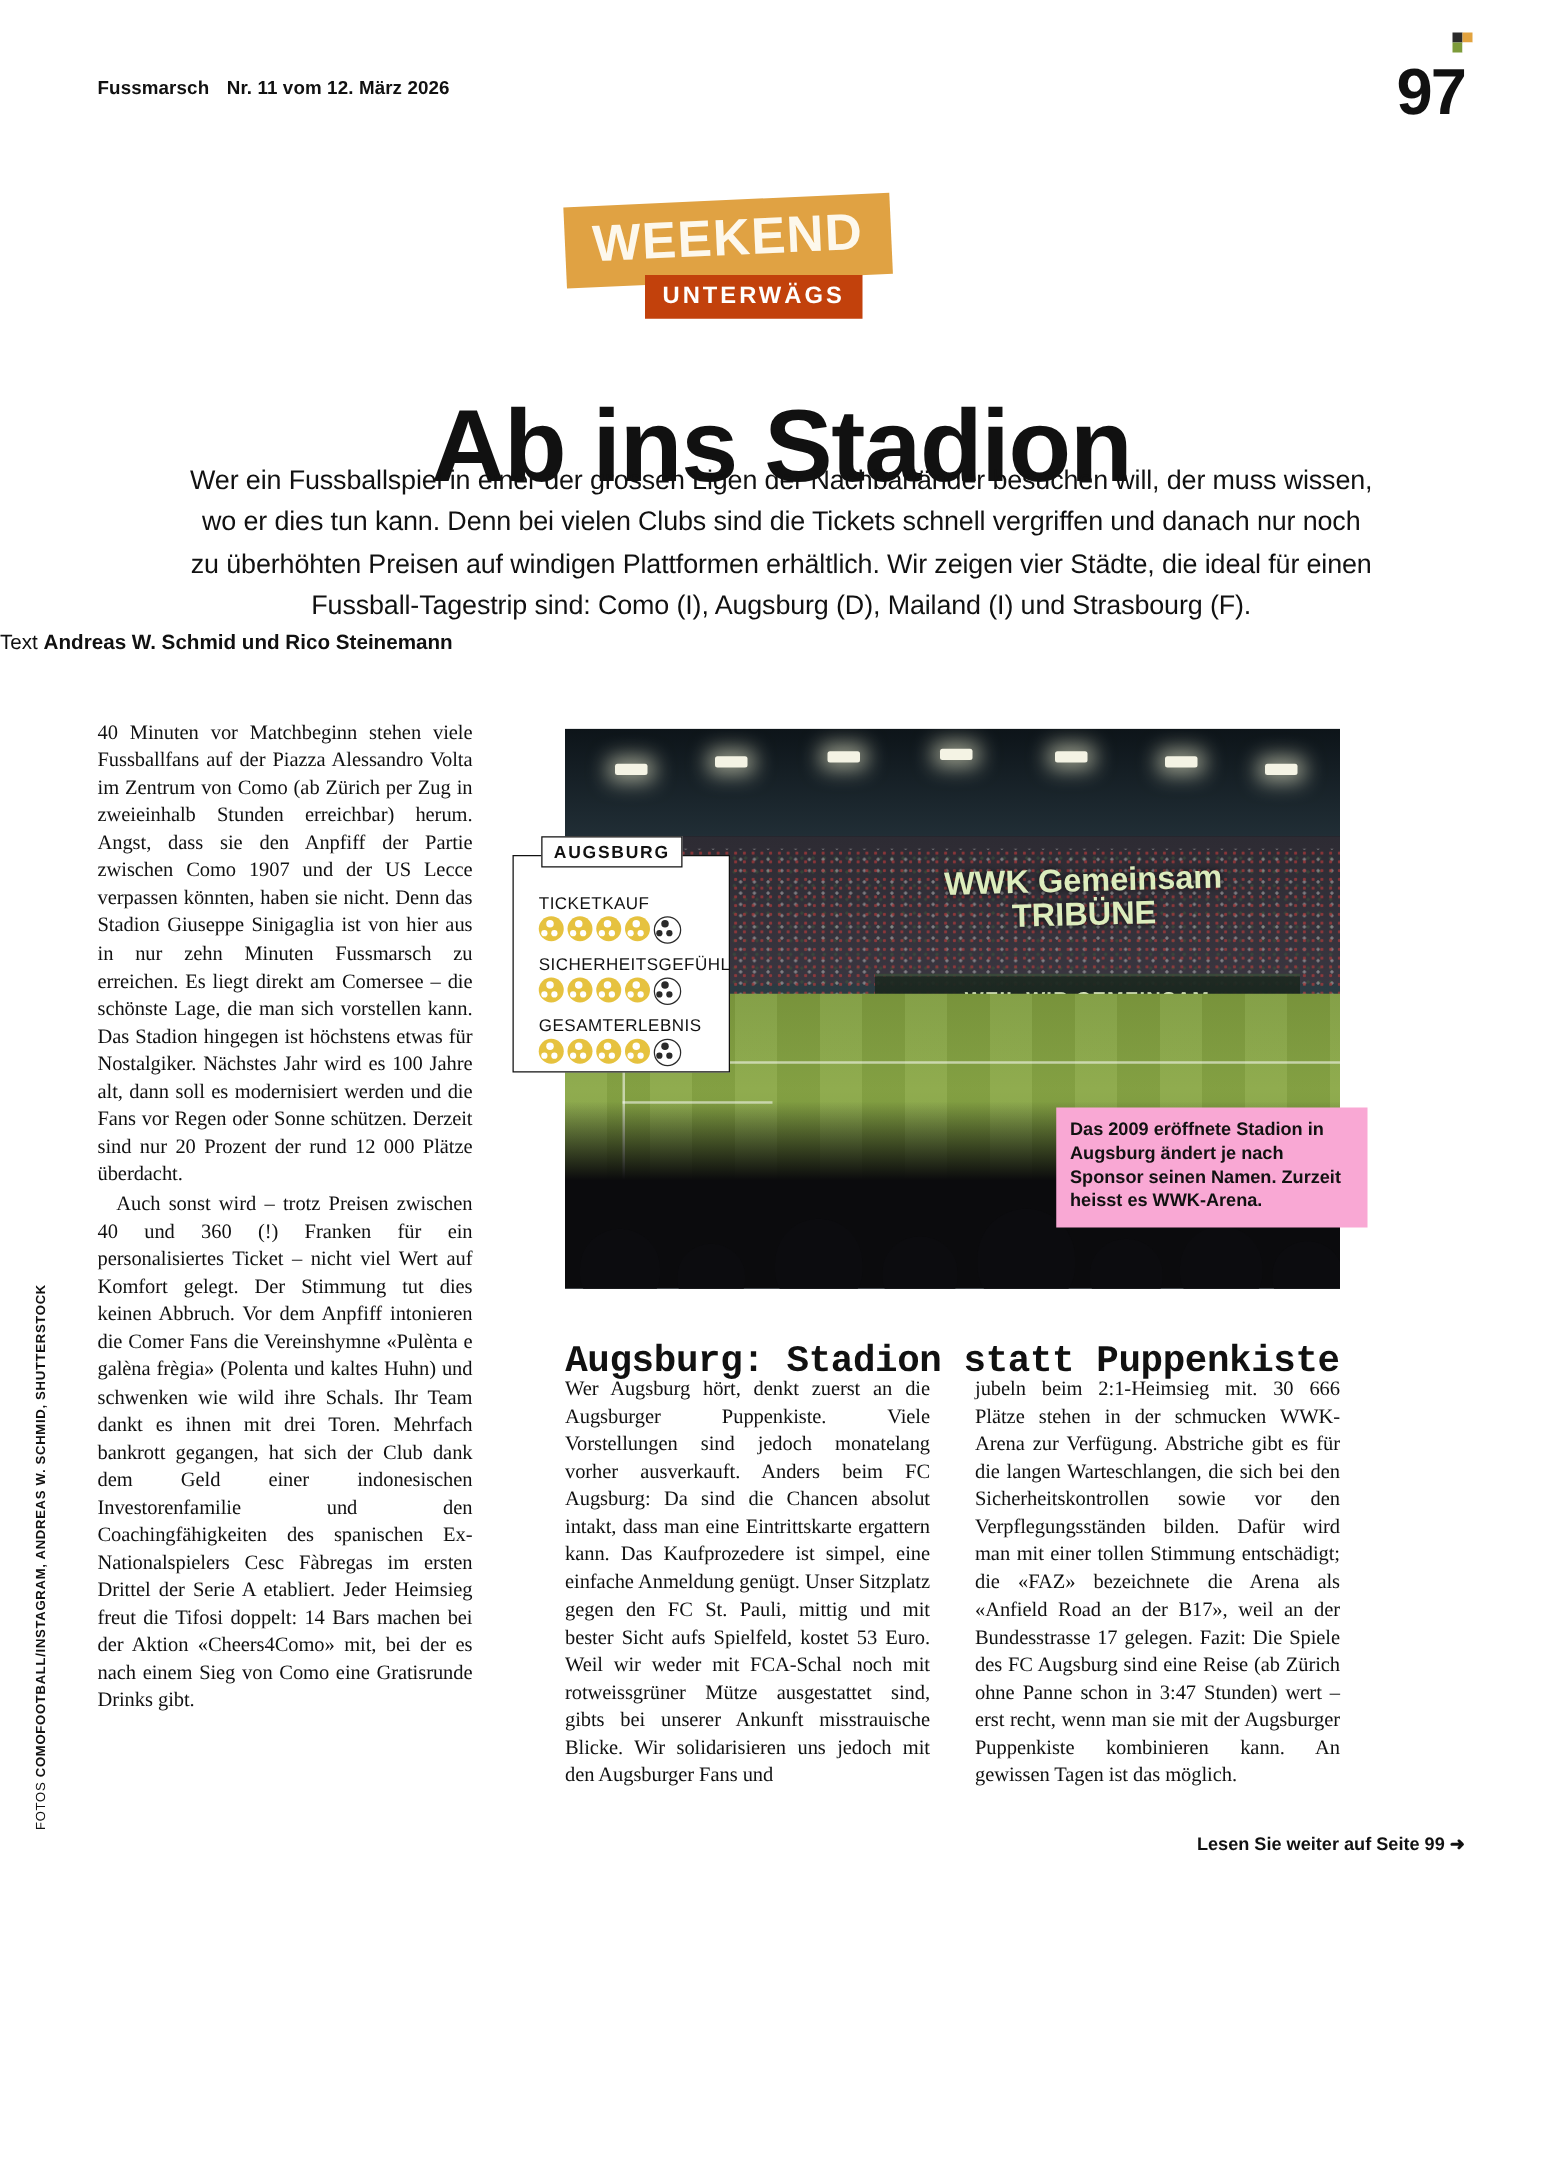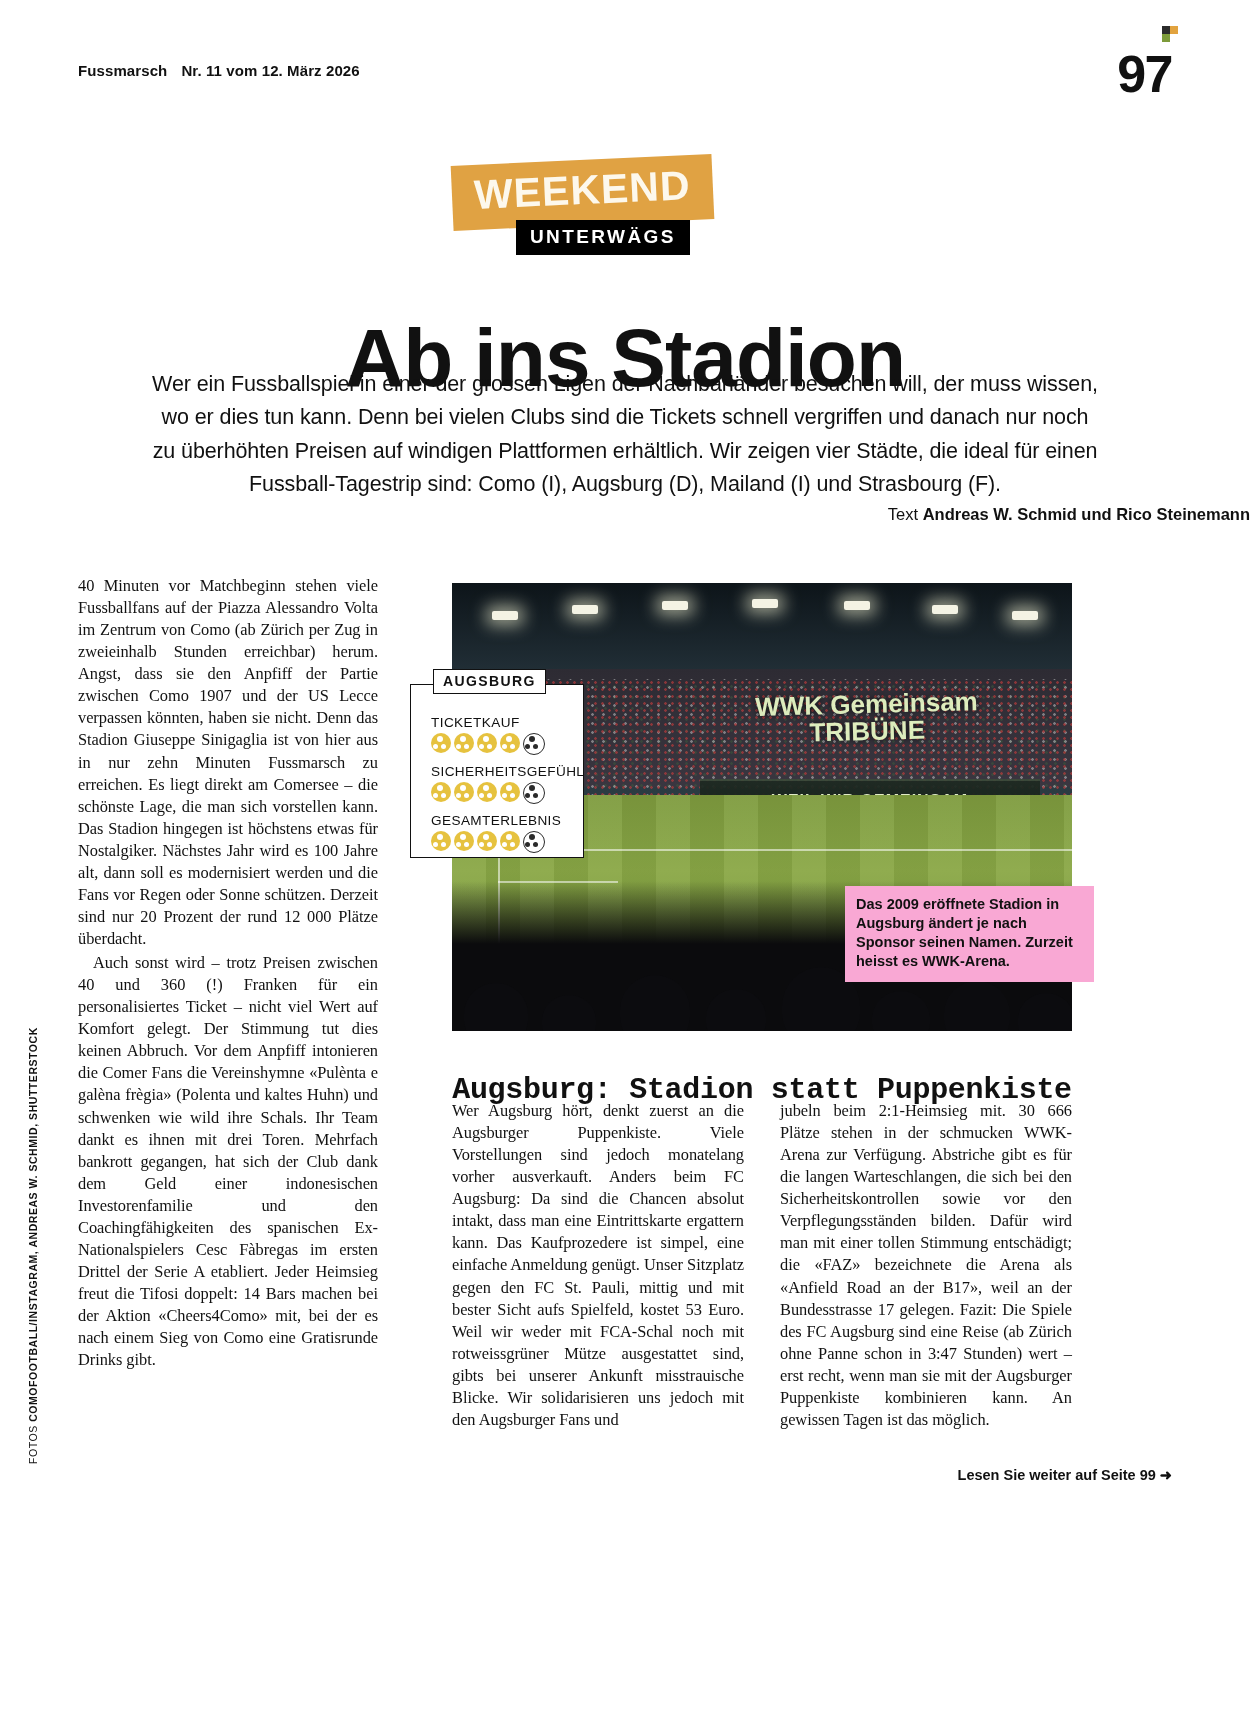--- a/index.html
+++ b/index.html
@@ -27,32 +27,32 @@
   .badges{position:absolute;left:0;right:0;top:158px;height:110px;}
   .badge-weekend{
     position:absolute;left:452px;top:2px;
     background:#e0a243;color:#fdf8ec;
     font-size:41px;font-weight:bold;letter-spacing:1px;
     padding:7px 22px 11px 22px;
     transform:rotate(-2.6deg);
   }
   .badge-unter{
     position:absolute;left:516px;top:62px;
-    background:#000000;color:#ffffff;
+    background:#c2410c;color:#ffffff;
     font-size:19px;font-weight:bold;letter-spacing:2.4px;
     padding:6px 14px 7px 14px;
   }
 
   
   .headline{position:absolute;left:0;right:0;top:262px;text-align:center;
             font-family:Liberation Sans, sans-serif;font-size:82px;font-weight:bold;
             letter-spacing:-1px;line-height:1;}
   .intro{position:absolute;left:150px;width:950px;top:368px;text-align:center;
          font-size:21.5px;line-height:1.55;font-weight:500;letter-spacing:-.1px;}
-  .byline{position:absolute;left:0;right:0;top:505px;text-align:right;font-size:16.5px;}
+  .byline{position:absolute;left:0;right:0;top:505px;text-align:left;font-size:16.5px;}
   .byline .lbl{font-weight:normal;}
   .byline .names{font-weight:bold;}
 
   
   .col-left{position:absolute;left:78px;top:575px;width:300px;}
   .sec-head{font-family:"Liberation Serif",serif;font-size:31px;font-weight:bold;
             line-height:1.12;letter-spacing:-.3px;margin:0 0 16px 0;}
   .body-serif{font-family:"Liberation Serif",serif;font-size:16.4px;line-height:1.345;
               text-align:justify;hyphens:auto;letter-spacing:-.05px;}
   .body-serif p{margin:0;}

